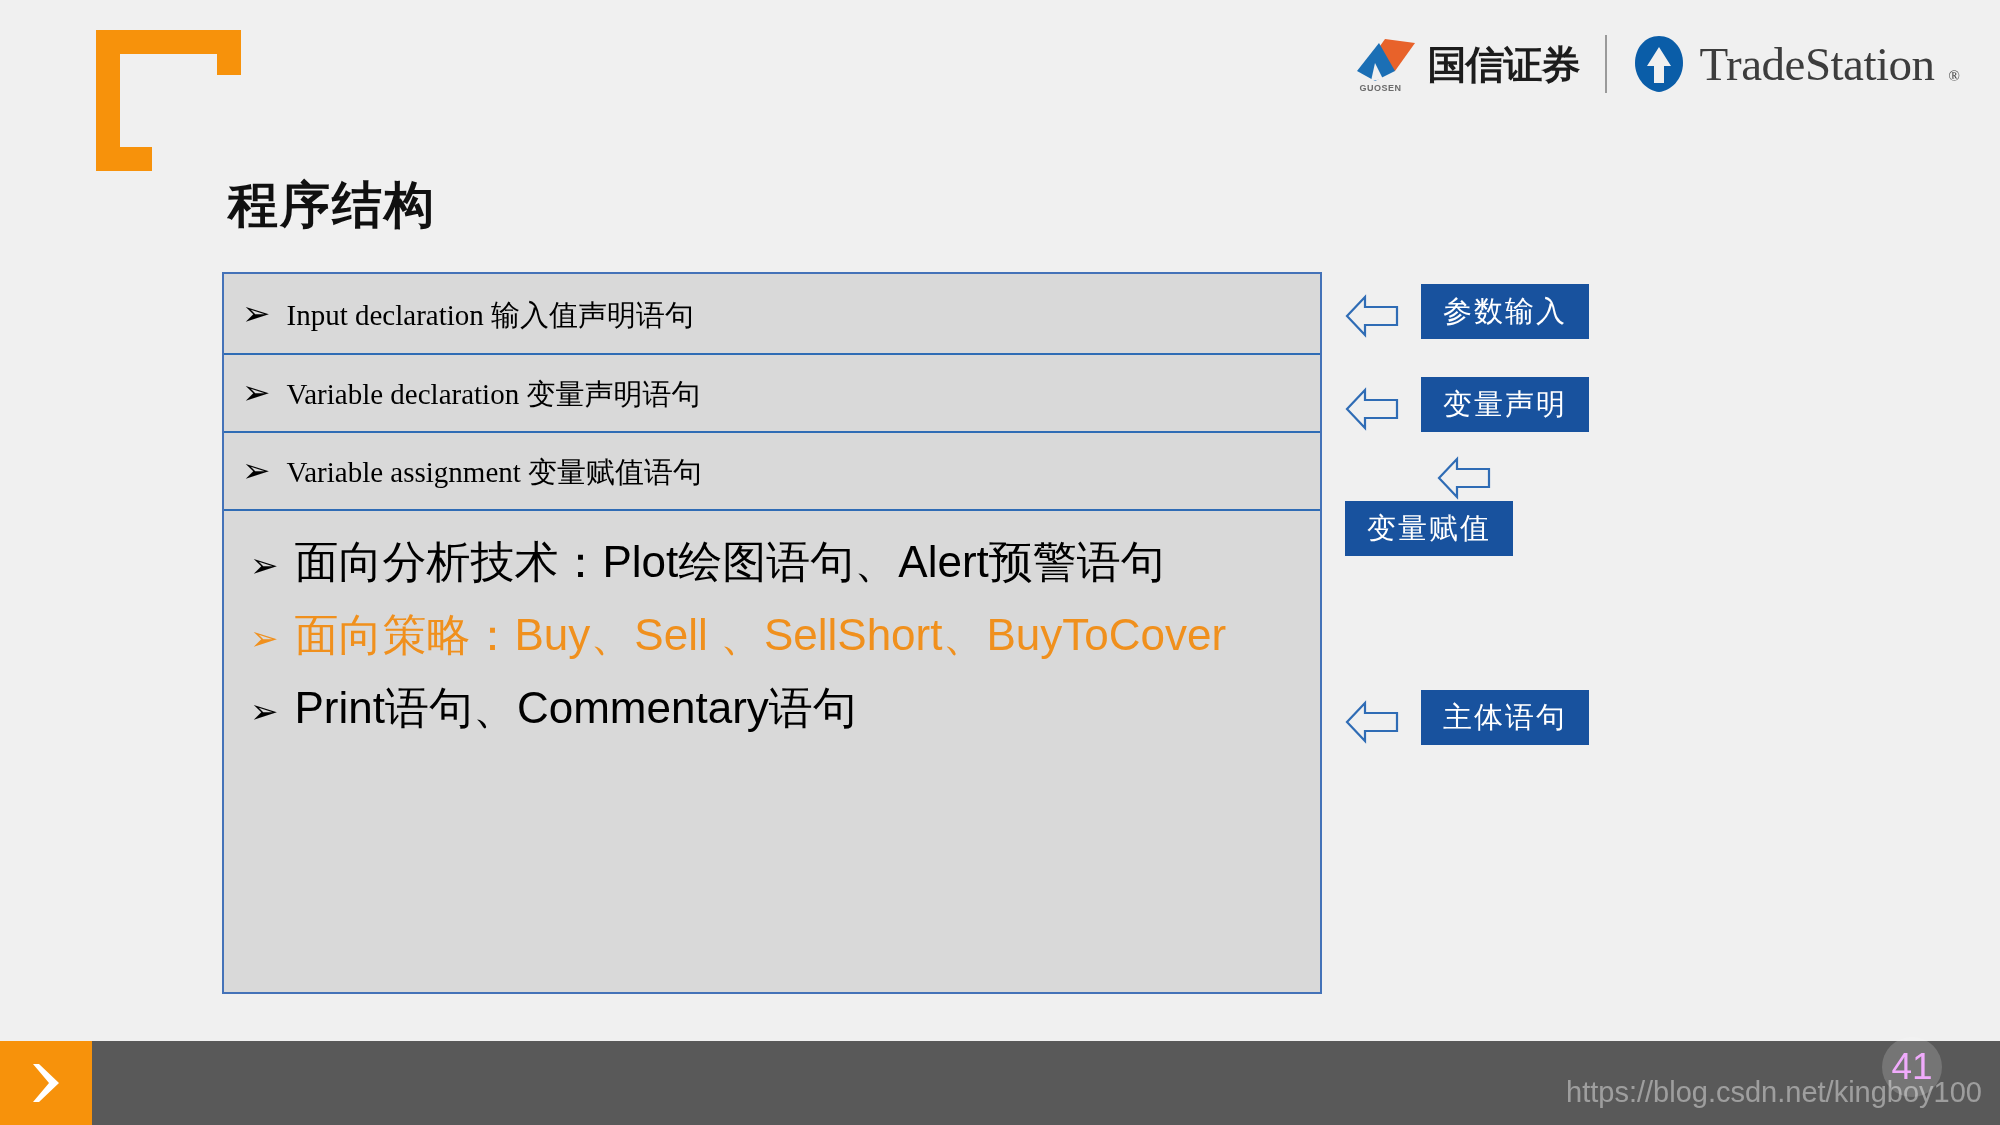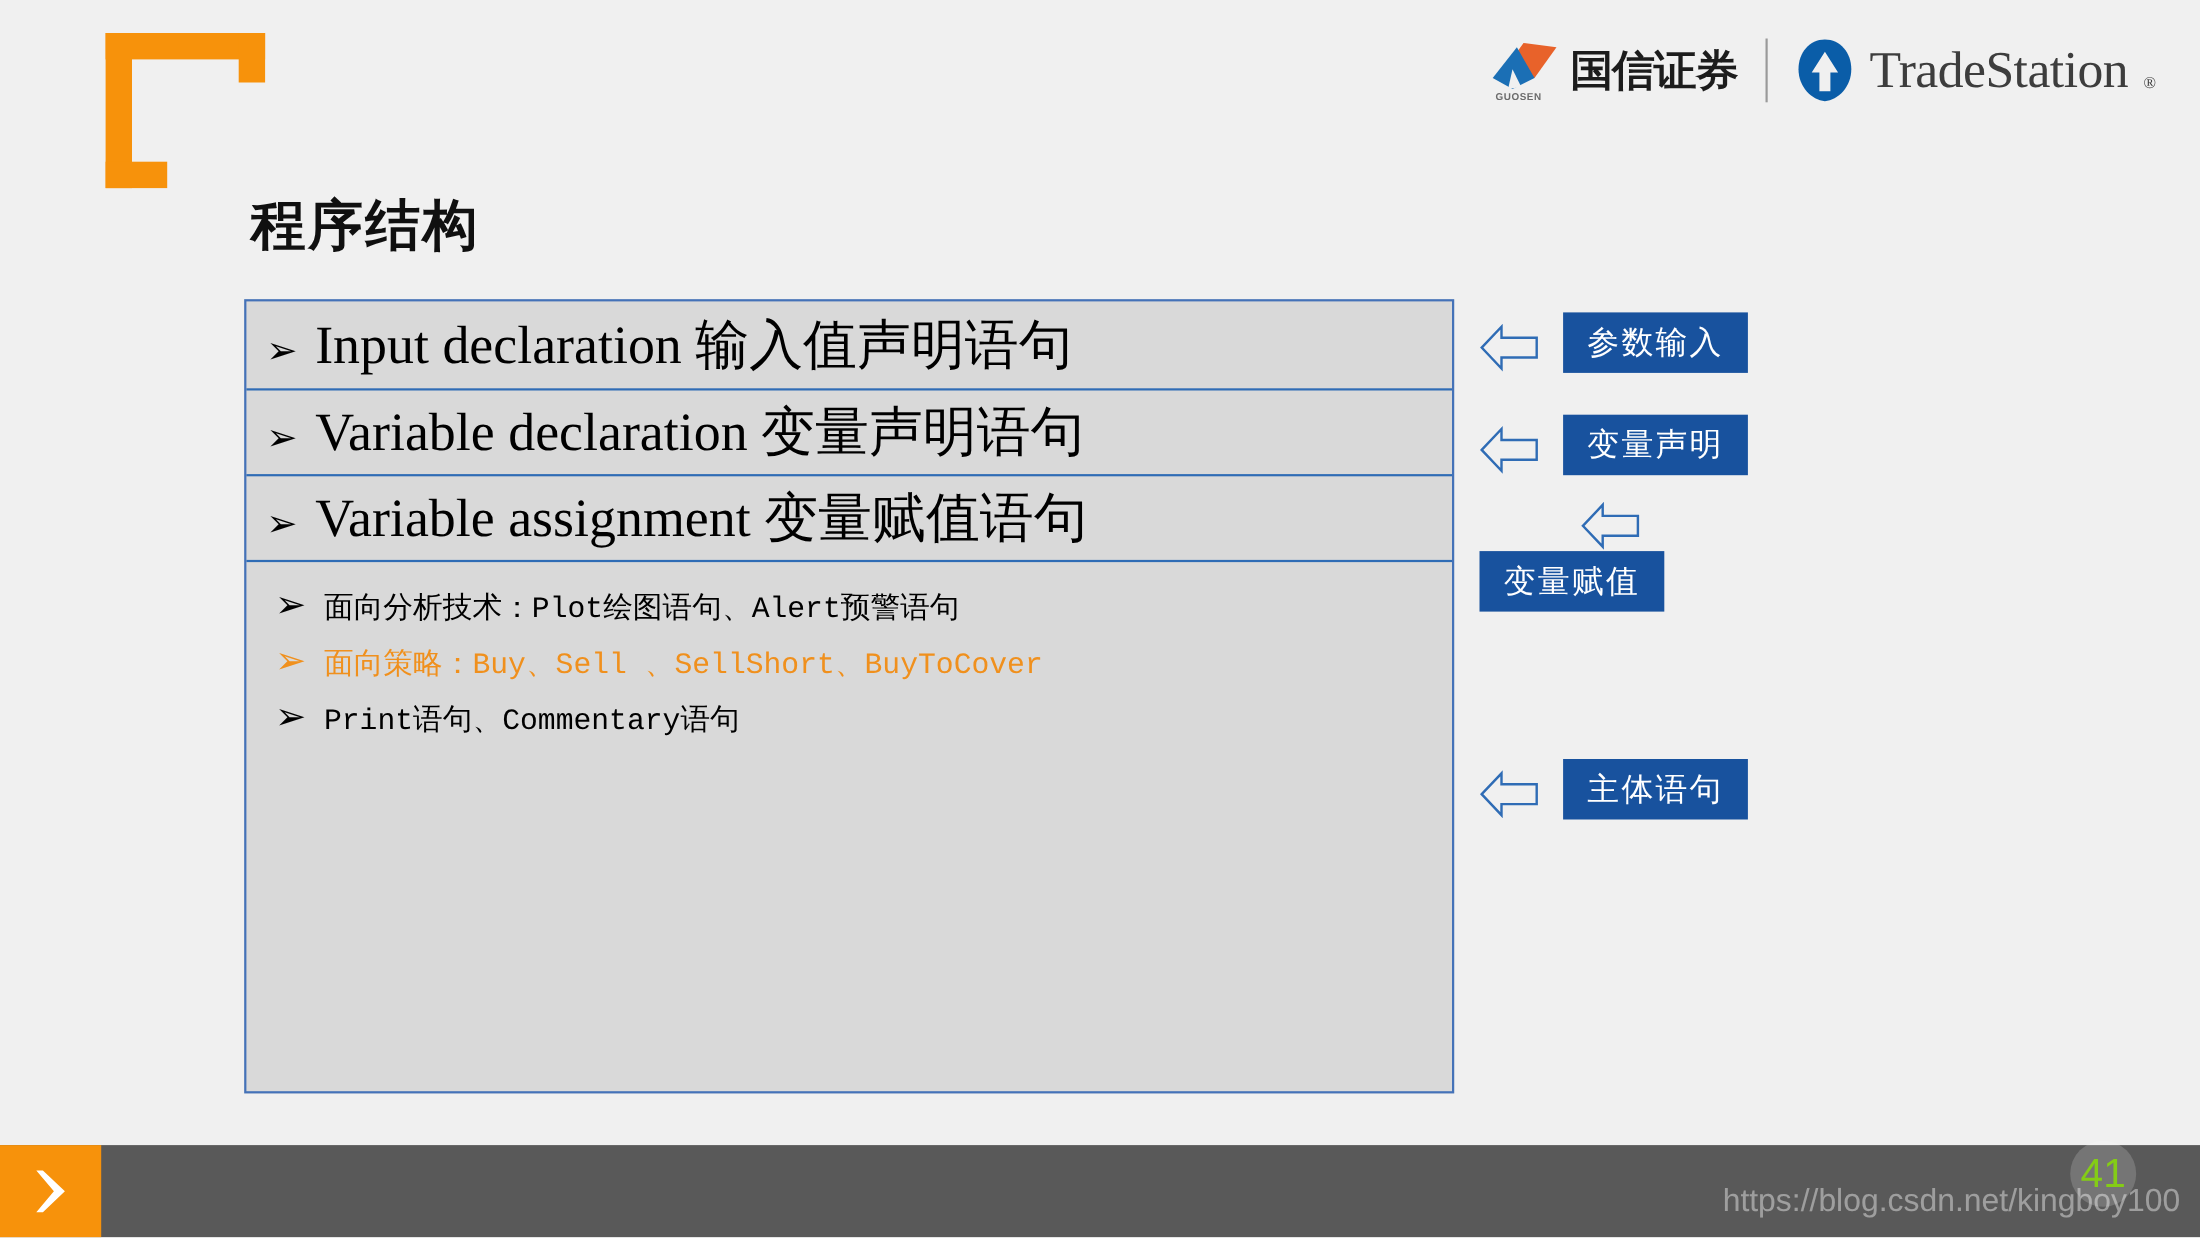--- a/index.html
+++ b/index.html
@@ -160,34 +160,34 @@
   .bullet {
     font-family: "DejaVu Sans", sans-serif;
     font-size: 34px;
     line-height: 1;
     margin-right: 16px;
     color: #000000;
   }
   .bullet.orange { color: #f0901d; }
   .row-text {
     font-family: "Liberation Serif", "DejaVu Serif", serif;
-    font-size: 49px;
+    font-size: 29px;
     color: #000000;
     line-height: 1.1;
   }
   .body-line {
     display: flex;
     align-items: baseline;
     padding-left: 8px;
     margin-bottom: 14px;
     white-space: nowrap;
   }
   .body-text {
-    font-family: Liberation Mono, monospace;
-    font-size: 27px;
+    font-family: Liberation Sans, sans-serif;
+    font-size: 44px;
     color: #000000;
   }
   .body-text.orange {
     color: #f0901d;
     text-align: right;
   }
 
   
   .callout {
     position: absolute;
@@ -241,21 +241,21 @@
     height: 42px;
   }
   .page-number {
     position: absolute;
     right: 58px;
     bottom: 28px;
     width: 60px;
     height: 60px;
     border-radius: 50%;
     background: rgba(255,255,255,0.17);
-    color: #84cc16;
+    color: #f0abfc;
     font-family: "Liberation Sans", sans-serif;
     font-size: 37px;
     display: flex;
     align-items: center;
     justify-content: center;
   }
   .watermark {
     position: absolute;
     right: 18px;
     bottom: 16px;

